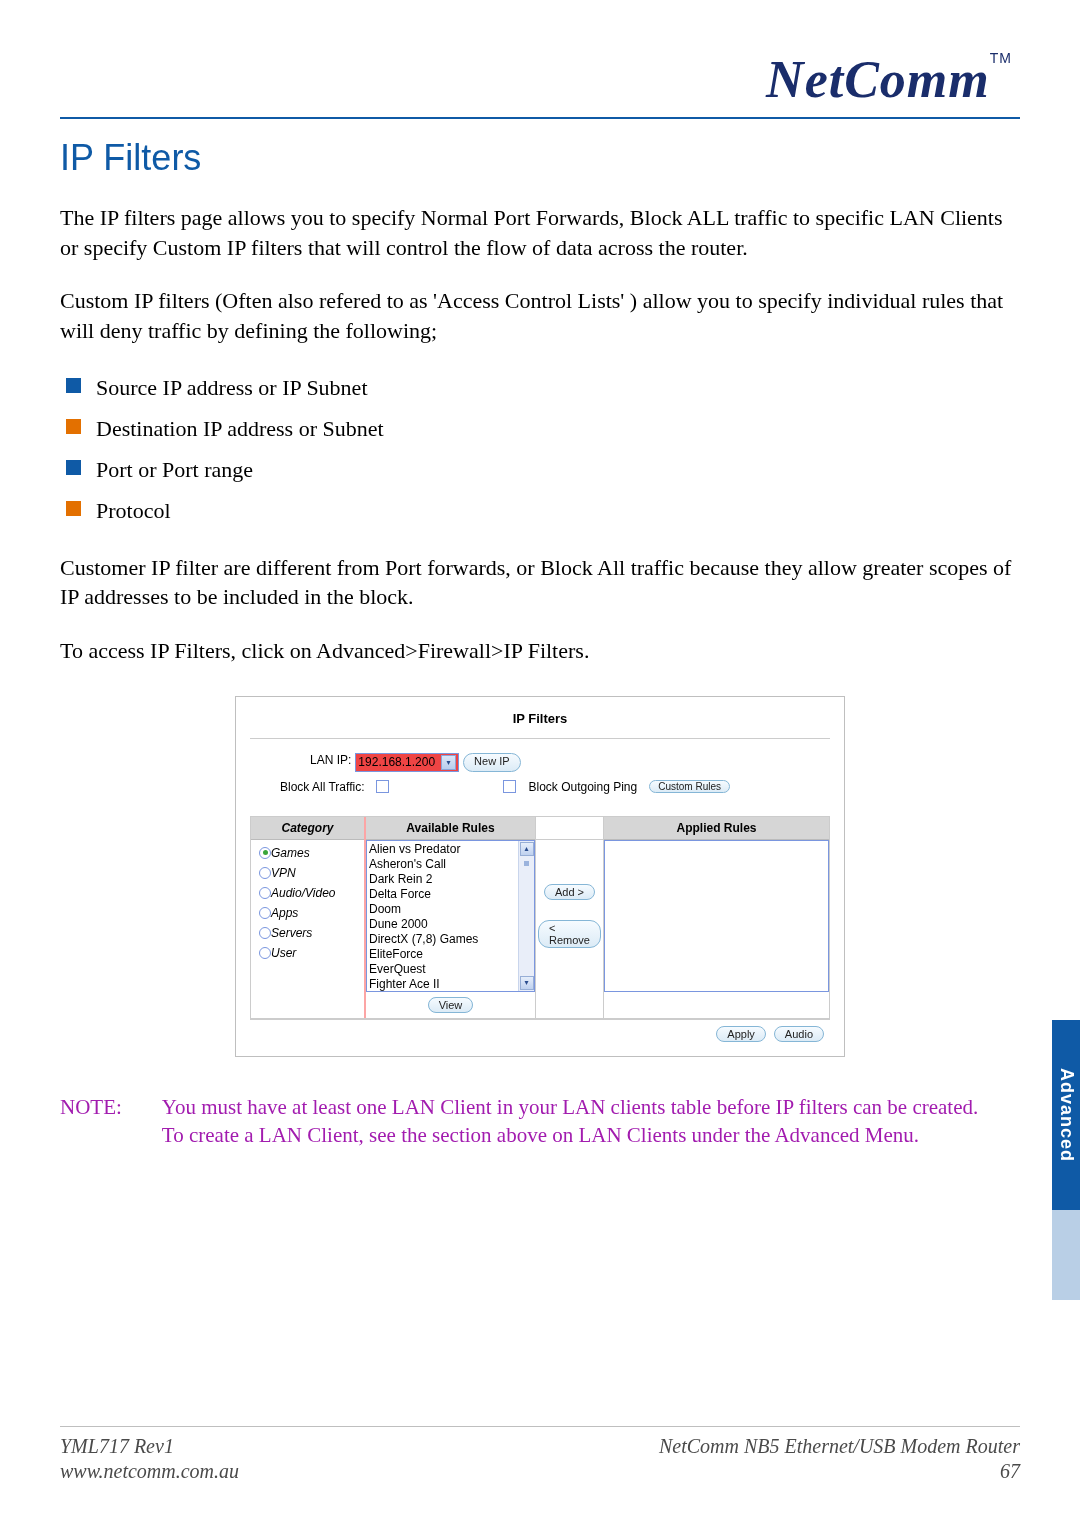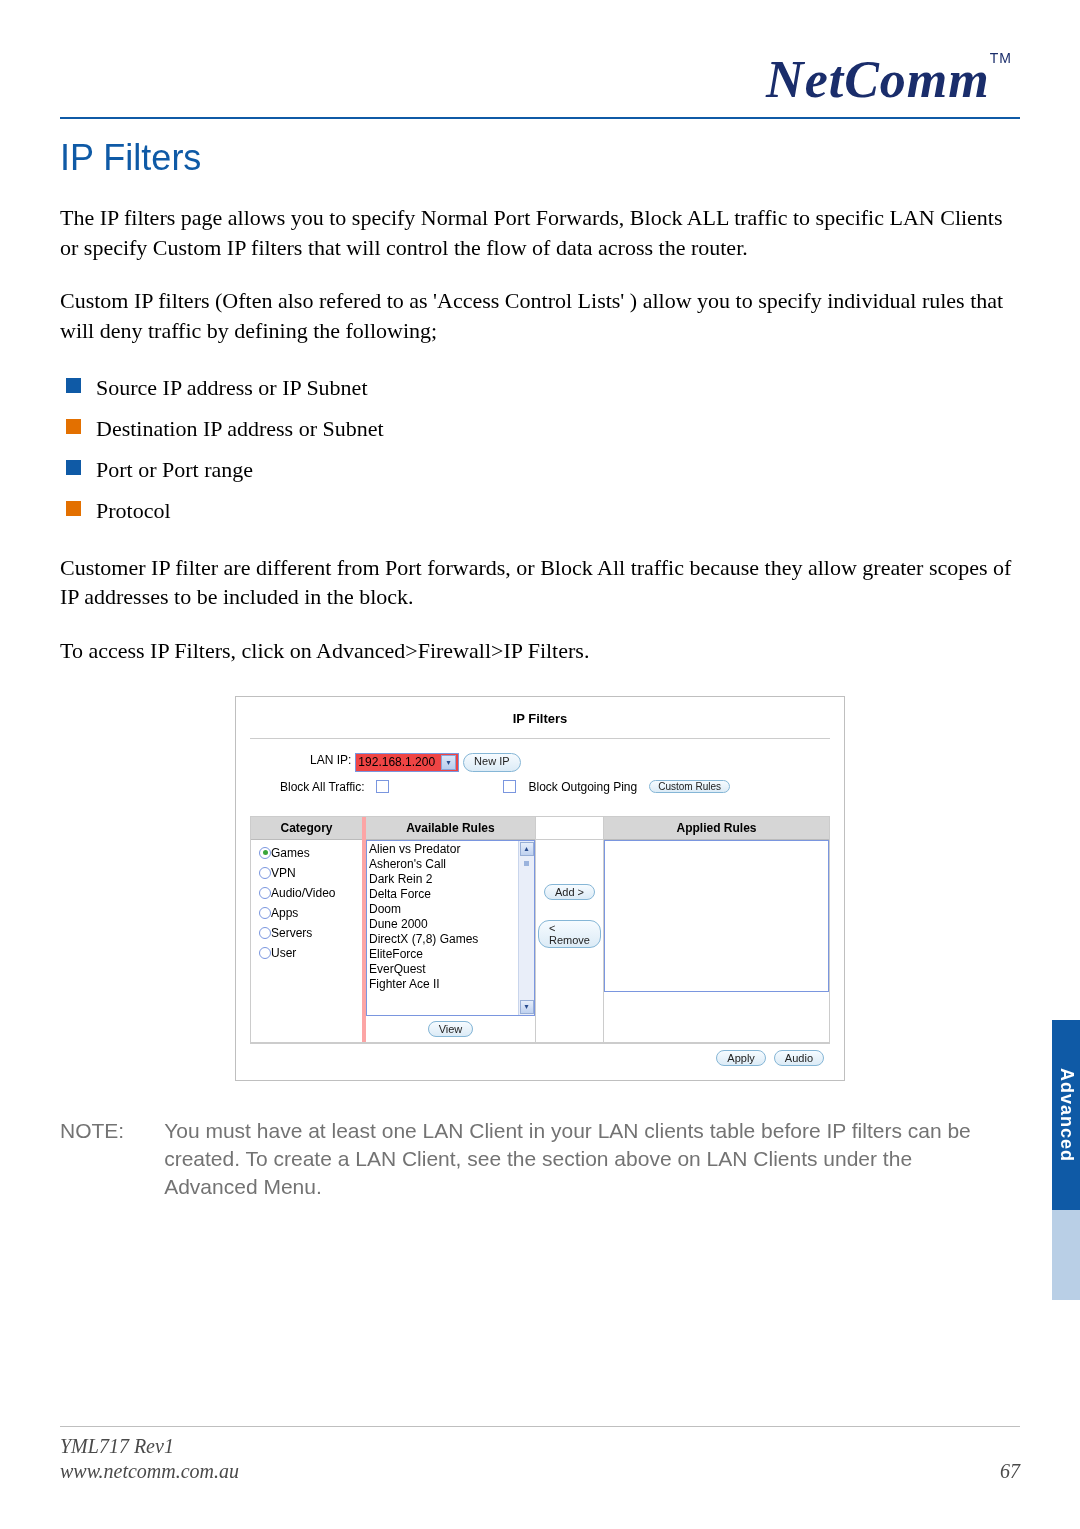--- a/index.html
+++ b/index.html
@@ -151,21 +151,21 @@
     border: 1px solid #ccc;
   }
   .filter-grid .col-hdr {
     background: #d6d6d6;
     font-weight: bold;
     font-size: 12px;
     text-align: center;
     padding: 4px 0;
     border-bottom: 1px solid #bbb;
   }
-  .col-cat { width: 115px; border-right: 4px solid #fca5a5; }
+  .col-cat { width: 115px; border-right: 2px solid #fca5a5; font-style: italic; }
   .col-avail { width: 170px; border-right: 1px solid #ccc; }
   .col-mid { width: 68px; border-right: 1px solid #ccc; }
   .col-applied { flex: 1; }
   .cat-body {
     padding: 6px 6px 20px 8px;
   }
   .cat-body label {
     display: flex;
     align-items: center;
     gap: 0;
@@ -181,21 +181,21 @@
     justify-content: center;
   }
   .radio.selected::after {
     content: "";
     width: 5px; height: 5px;
     background: #39a63a;
     border-radius: 50%;
   }
   .listbox {
     border: 1px solid #7a96df;
-    height: 176px;
+    height: 152px;
     margin: 0 0 0 0;
     position: relative;
     font-size: 12px;
   }
   .listbox-items {
     padding: 1px 2px;
     line-height: 1.25;
     height: 100%;
     overflow: hidden;
   }
@@ -276,23 +276,23 @@
     right: 0;
     top: 1210px;
     width: 28px;
     height: 90px;
     background: #b9cfe6;
   }
 
   .note-row {
     display: flex;
     gap: 40px;
-    font-family: Liberation Sans, sans-serif;
+    font-family: Liberation Serif, serif;
     font-size: 21px;
-    color: #737373;
+    color: #a21caf;
     line-height: 1.35;
   }
   .note-row .note-label { flex: 0 0 auto; }
   .note-row .note-body { flex: 1; padding-right: 40px; }
 
   .page-footer {
     position: absolute;
     left: 60px;
     right: 60px;
     bottom: 46px;
@@ -442,18 +442,19 @@
 
 <div class="side-strip">
   <span class="txt">Advanced</span>
 </div>
 <div class="side-strip-2"></div>
 
 <div class="page-footer">
   <hr class="hr-footer">
   <div class="row1">
     <span>YML717 Rev1</span>
+    <span>NetComm NB5 Ethernet/USB Modem Router</span>
   </div>
   <div class="row2">
     <span>www.netcomm.com.au</span>
     <span>67</span>
   </div>
 </div>
 
 </body></html>

